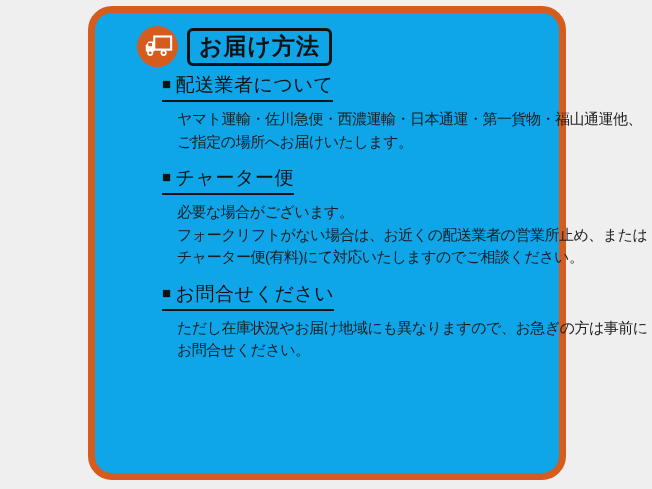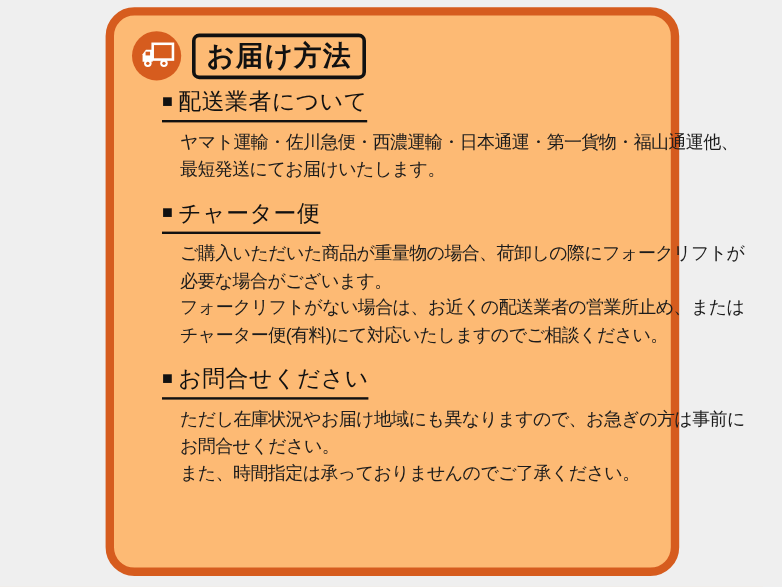--- a/index.html
+++ b/index.html
@@ -11,23 +11,24 @@
     font-family: "Liberation Sans", sans-serif;
     overflow: hidden;
   }
   .panel {
     position: absolute;
     left: 88px;
     top: 6px;
     width: 478px;
     height: 474px;
     box-sizing: border-box;
-    background: #fdba74;
+    background: #0ea5e9;
     border: 7px solid #d65c1e;
     border-radius: 24px;
+    padding-left: 27px;
   }
   .header {
     display: flex;
     align-items: center;
     gap: 9px;
     margin: 13px 0 0 15px;
   }
   .icon-circle {
     width: 41px;
     height: 41px;
@@ -98,37 +99,35 @@
     </div>
     <div class="title-box">お届け方法</div>
   </div>
 
   <div class="content">
 
     <div class="section">
       <h2 class="sec-heading"><span class="bullet">■</span><span>配送業者について</span></h2>
       <div class="sec-body">
         <div class="line">ヤマト運輸・佐川急便・西濃運輸・日本通運・第一貨物・福山通運他、</div>
-        <div class="line">最短発送にてお届けいたします。</div>
+        <div class="line">ご指定の場所へお届けいたします。</div>
       </div>
     </div>
 
     <div class="section">
       <h2 class="sec-heading"><span class="bullet">■</span><span>チャーター便</span></h2>
       <div class="sec-body">
-        <div class="line">ご購入いただいた商品が重量物の場合、荷卸しの際にフォークリフトが</div>
         <div class="line">必要な場合がございます。</div>
         <div class="line">フォークリフトがない場合は、お近くの配送業者の営業所止め、または</div>
         <div class="line">チャーター便(有料)にて対応いたしますのでご相談ください。</div>
       </div>
     </div>
 
     <div class="section">
       <h2 class="sec-heading"><span class="bullet">■</span><span>お問合せください</span></h2>
       <div class="sec-body">
         <div class="line">ただし在庫状況やお届け地域にも異なりますので、お急ぎの方は事前に</div>
         <div class="line">お問合せください。</div>
-        <div class="line">また、時間指定は承っておりませんのでご了承ください。</div>
       </div>
     </div>
 
   </div>
 </div>
 
 </body></html>

